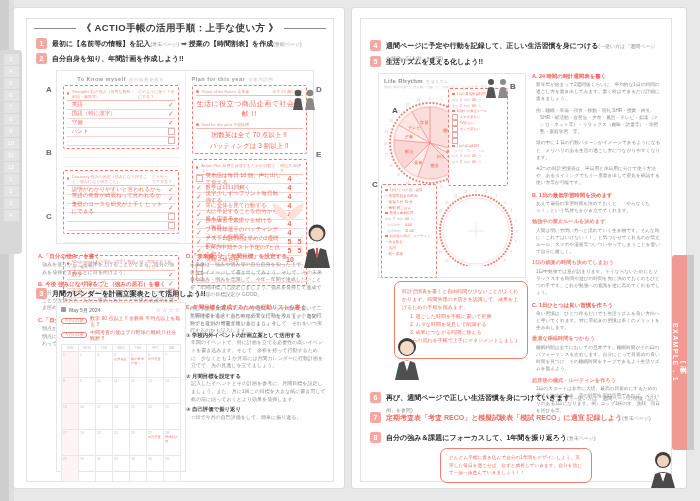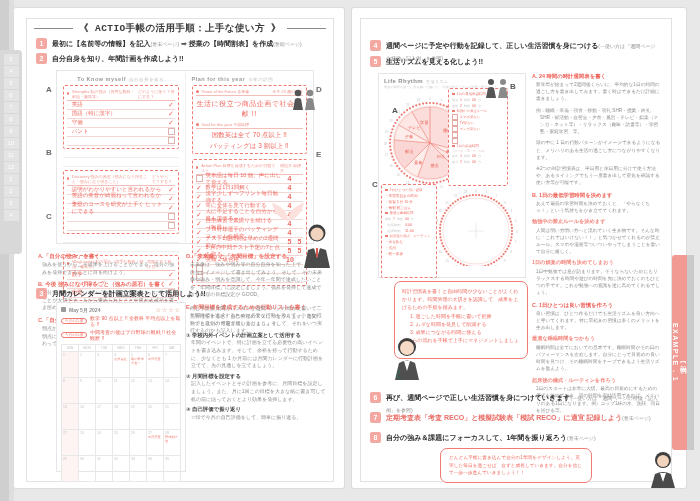--- a/index.html
+++ b/index.html
@@ -32,21 +32,21 @@
   #example-tab{position:absolute;right:13px;top:255px;width:15px;height:195px;
      background:#f09a93;border-radius:3px 0 0 3px;
      display:flex;align-items:center;justify-content:center;}
   #example-tab .vtxt{writing-mode:vertical-rl;color:#fff;font-size:7px;
      letter-spacing:1.4px;font-weight:bold;white-space:nowrap;}
   #example-tab .vtxt2{writing-mode:vertical-rl;color:#fff;font-size:6.5px;
      letter-spacing:1px;white-space:nowrap;margin-top:18px;}
   #tab-shadow{position:absolute;right:6px;top:255px;width:8px;height:195px;background:#c9c9c9;}
 
   
-  #headline{position:absolute;left:34px;top:22px;width:292px;display:flex;align-items:center;gap:6px;font-family:Liberation Mono, monospace;}
+  #headline{position:absolute;left:34px;top:22px;width:292px;display:flex;align-items:center;gap:6px;}
   #headline .rule{flex:1;height:1px;background:#8a8a8a;}
   #headline .h-txt{font-size:9.5px;font-weight:bold;color:#3a3a3a;letter-spacing:.4px;white-space:nowrap;}
 
   
   .step{display:flex;align-items:flex-start;gap:5px;}
   .step .num{width:11px;height:11px;flex:0 0 11px;background:#f3a9a1;color:#fff;
      font-size:7px;line-height:11px;text-align:center;border-radius:2px;font-weight:bold;}
   .step .stext{font-size:7px;color:#2f2f2f;font-weight:bold;line-height:11px;}
   .step .stext .sub{font-weight:normal;font-size:5px;color:#8d8d8d;}
   .step .stext .arrow{color:#555;}

